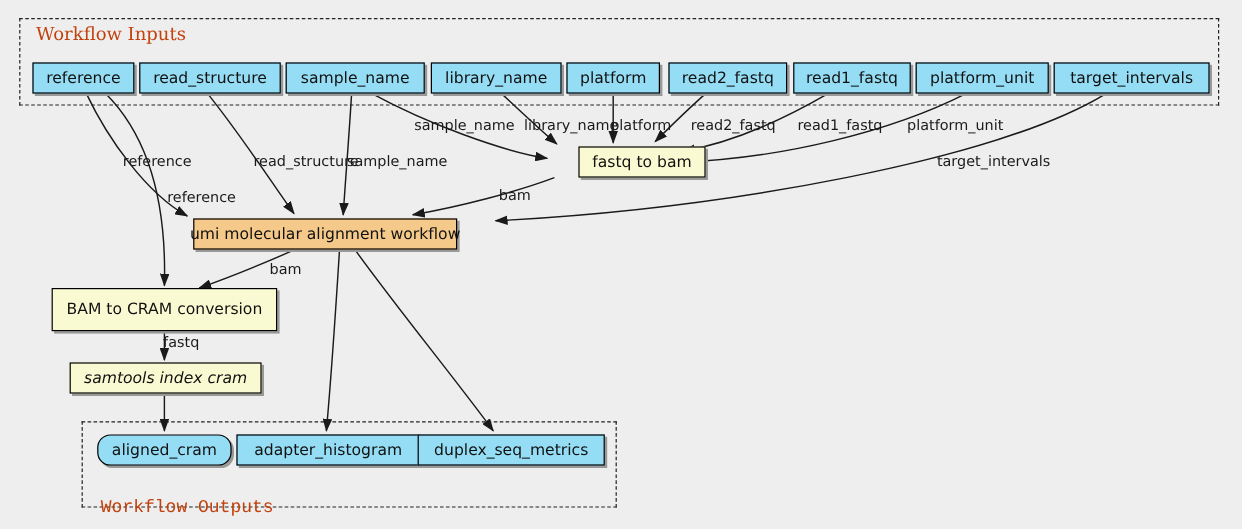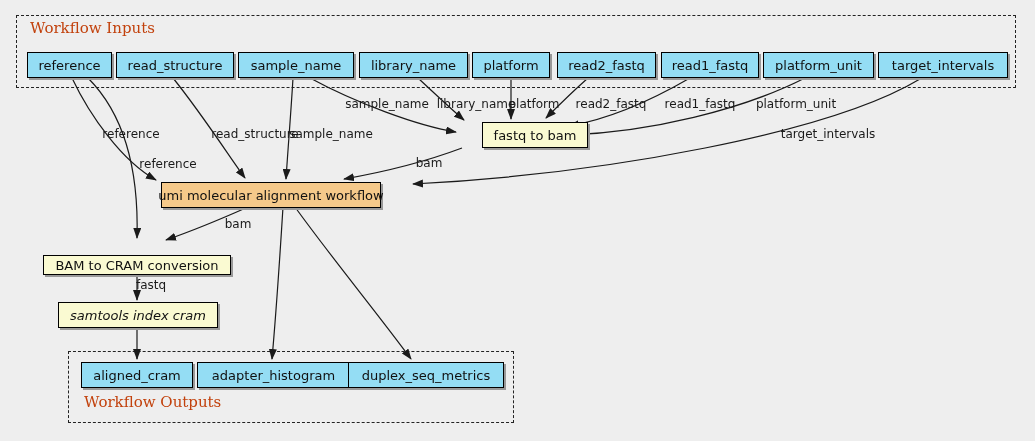--- a/index.html
+++ b/index.html
@@ -28,21 +28,21 @@
 </style>
 </head>
 <body>
 
 <div class="stage">
 
   <div class="cluster" style="left:16px;top:15px;width:1000px;height:73px;"></div>
   <span class="cluster-title" style="left:30px;top:19px;">Workflow Inputs</span>
 
   <div class="cluster" style="left:68px;top:351px;width:446px;height:72px;"></div>
-  <span class="cluster-title" style="left:84px;top:393px;">Workflow Outputs</span>
+  <span class="cluster-title" style="left:84px;top:415px;font-family:Liberation Mono, monospace;">Workflow Outputs</span>
 
   <svg class="edges" viewBox="0 0 1035 441">
     <defs>
       <marker id="arrow" markerUnits="userSpaceOnUse" markerWidth="11" markerHeight="8" refX="10" refY="4" orient="auto">
         <path d="M0,0 L11,4 L0,8 Z" fill="#1a1a1a"></path>
       </marker>
     </defs>
     <g fill="none" stroke="#1a1a1a" stroke-width="1.2">
       <path d="M72,78 C90,116 122,161 156,180" marker-end="url(#arrow)"></path>
       <path d="M88,78 C122,112 139,165 137,238" marker-end="url(#arrow)"></path>
@@ -69,24 +69,24 @@
   <div class="node io" style="left:238px;top:52px;width:116px;height:26px;">sample_name</div>
   <div class="node io" style="left:359px;top:52px;width:109px;height:26px;">library_name</div>
   <div class="node io" style="left:472px;top:52px;width:78px;height:26px;">platform</div>
   <div class="node io" style="left:557px;top:52px;width:99px;height:26px;">read2_fastq</div>
   <div class="node io" style="left:661px;top:52px;width:98px;height:26px;">read1_fastq</div>
   <div class="node io" style="left:763px;top:52px;width:111px;height:26px;">platform_unit</div>
   <div class="node io" style="left:878px;top:52px;width:130px;height:26px;">target_intervals</div>
 
   <div class="node step" style="left:460px;top:122px;width:106px;height:26px;margin-left:22px;">fastq to bam</div>
   <div class="node sub" style="left:161px;top:182px;width:220px;height:26px;">umi molecular alignment workflow</div>
-  <div class="node step" style="left:43px;top:255px;width:188px;height:20px;">BAM to CRAM conversion</div>
+  <div class="node step" style="left:43px;top:240px;width:188px;height:36px;">BAM to CRAM conversion</div>
   <div class="node step" style="left:58px;top:302px;width:160px;height:26px;font-style:italic;">samtools index cram</div>
 
-  <div class="node io" style="left:81px;top:362px;width:112px;height:26px;">aligned_cram</div>
+  <div class="node io" style="left:81px;top:362px;width:112px;height:26px;border-radius:11px;">aligned_cram</div>
   <div class="node io" style="left:197px;top:362px;width:153px;height:26px;">adapter_histogram</div>
   <div class="node io" style="left:348px;top:362px;width:156px;height:26px;text-align:center;">duplex_seq_metrics</div>
 
   <span class="edge-label" style="left:131px;top:134px;">reference</span>
   <span class="edge-label" style="left:168px;top:164px;">reference</span>
   <span class="edge-label" style="left:255px;top:134px;">read_structure</span>
   <span class="edge-label" style="left:331px;top:134px;">sample_name</span>
   <span class="edge-label" style="left:387px;top:104px;">sample_name</span>
   <span class="edge-label" style="left:476px;top:104px;">library_name</span>
   <span class="edge-label" style="left:534px;top:104px;">platform</span>

